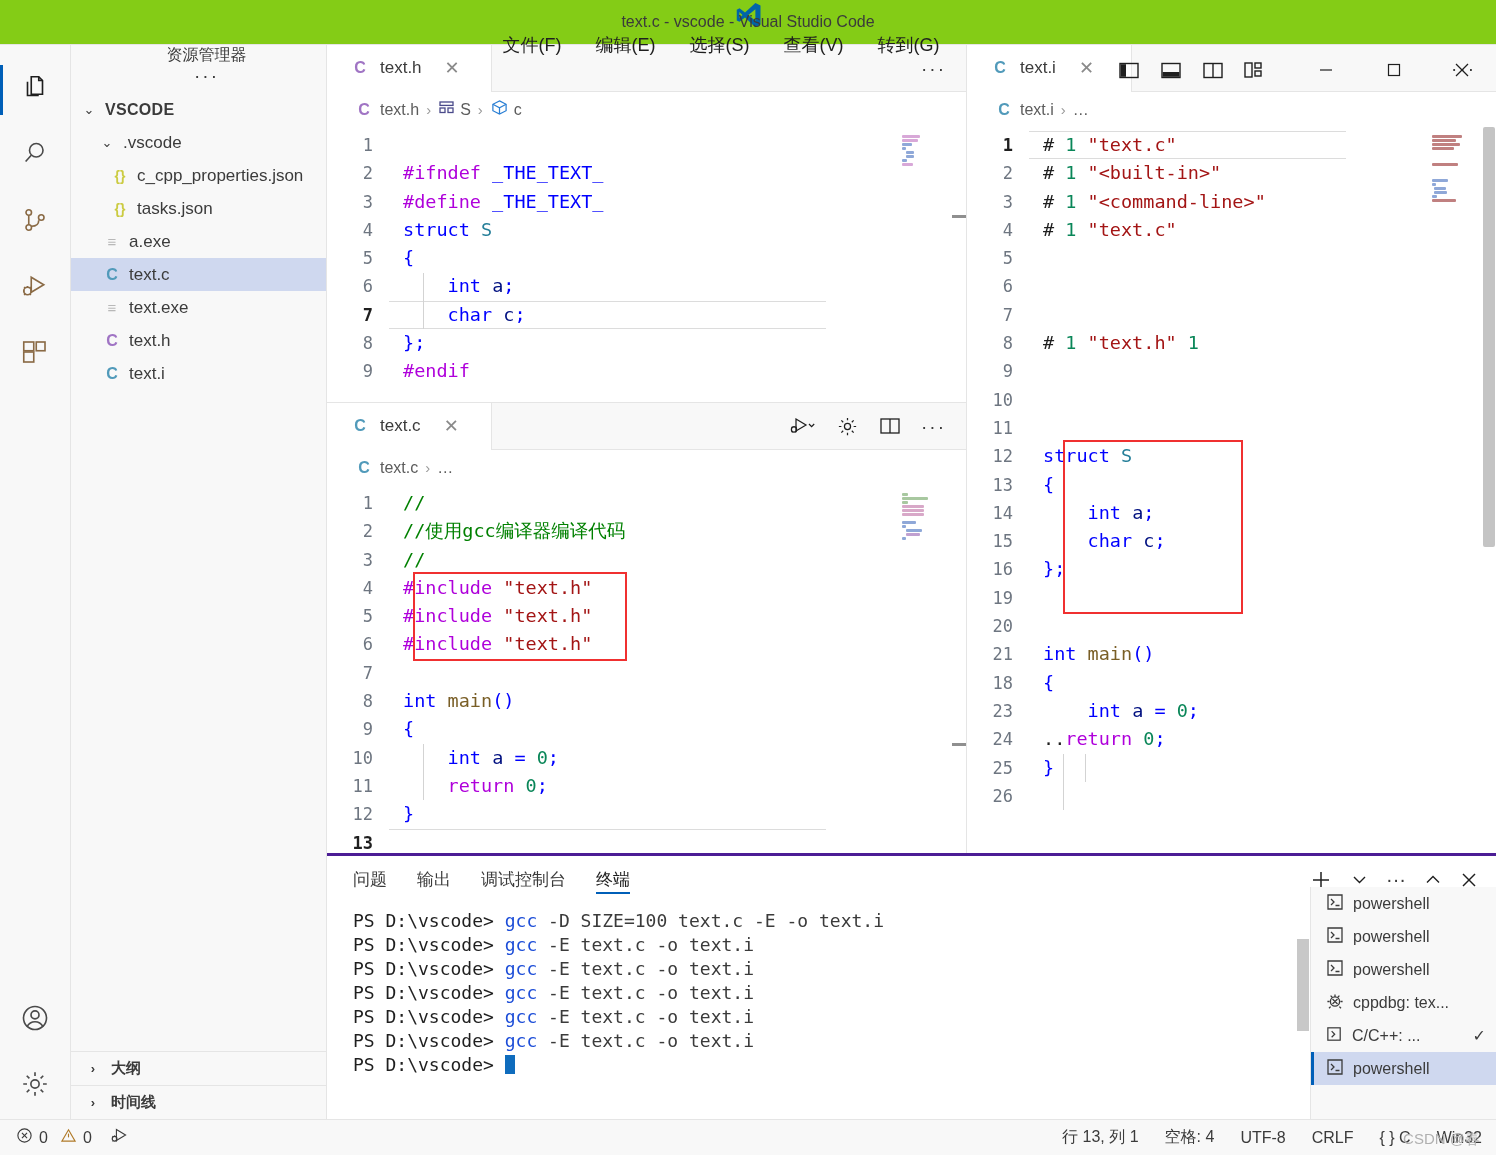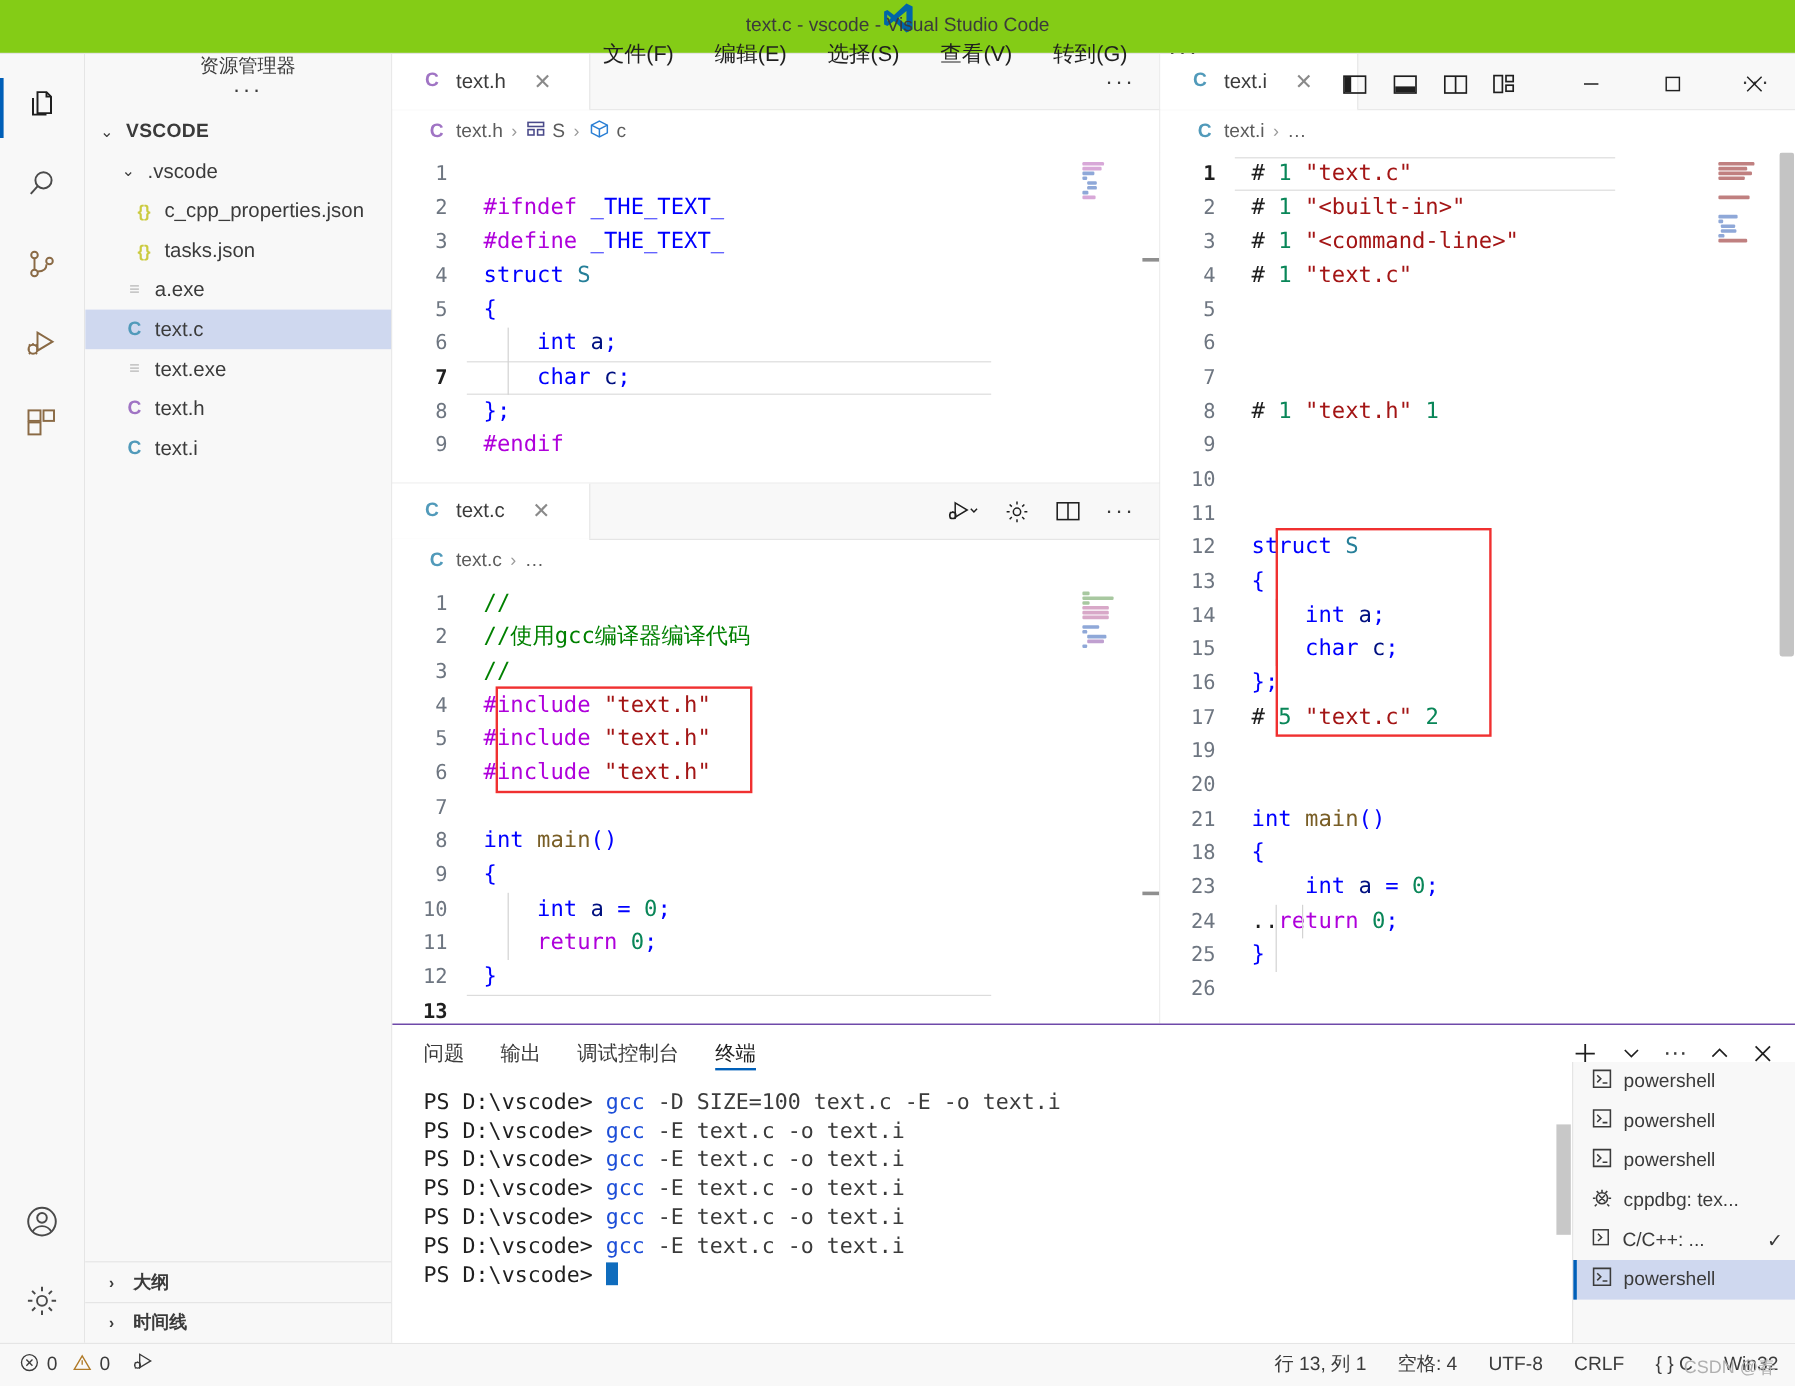--- a/index.html
+++ b/index.html
@@ -175,21 +175,21 @@
   .mm-line { height: 3px; margin: 1px 0 1px 2px; border-radius: 1px; }
   .vscrollbar {
     position: absolute; top: 0; right: 0; width: 14px; height: 100%; background: transparent;
   }
   .vthumb { position: absolute; right: 1px; width: 12px; background: #c4c4c4; border-radius: 2px; }
   .vshadow-line { position: absolute; right: 0; width: 14px; height: 3px; background: #8f8f8f; }
 
   
   .panel {
     height: 266px; min-height: 266px; background: #ffffff;
-    border-top: 1px solid #4c1d95; display: flex; flex-direction: column;
+    border-top: 3px solid #4c1d95; display: flex; flex-direction: column;
     position: relative;
   }
   .panel-head { height: 47px; min-height: 47px; display: flex; align-items: stretch; }
   .panel-tabs { display: flex; align-items: center; gap: 30px; padding-left: 26px; }
   .panel-tab {
     font-size: 17px; color: #3b3b3b; cursor: pointer; height: 100%;
     display: flex; align-items: center; position: relative;
   }
   .panel-tab.active { color: #1f1f1f; }
   .panel-tab.active::after {
@@ -621,21 +621,20 @@
                 <div class="cline"><span class="lnum">7</span><span class="ctext"></span></div>
                 <div class="cline"><span class="lnum">8</span><span class="ctext"><span class="t-plain"># </span><span class="t-num">1</span><span class="t-plain"> </span><span class="t-str">"text.h"</span><span class="t-plain"> </span><span class="t-num">1</span></span></div>
                 <div class="cline"><span class="lnum">9</span><span class="ctext"></span></div>
                 <div class="cline"><span class="lnum">10</span><span class="ctext"></span></div>
                 <div class="cline"><span class="lnum">11</span><span class="ctext"></span></div>
                 <div class="cline"><span class="lnum">12</span><span class="ctext"><span class="t-key">struct </span><span class="t-type">S</span></span></div>
                 <div class="cline"><span class="lnum">13</span><span class="ctext"><span class="t-key">{</span></span></div>
                 <div class="cline"><span class="lnum">14</span><span class="ctext"><span class="t-plain">    </span><span class="t-key">int</span><span class="t-plain"> </span><span class="t-var">a</span><span class="t-key">;</span></span></div>
                 <div class="cline"><span class="lnum">15</span><span class="ctext"><span class="t-plain">    </span><span class="t-key">char</span><span class="t-plain"> </span><span class="t-var">c</span><span class="t-key">;</span></span></div>
                 <div class="cline"><span class="lnum">16</span><span class="ctext"><span class="t-key">};</span></span></div>
-                <div class="cline"><span class="lnum">17</span><span class="ctext"><span class="t-plain"># </span><span class="t-num">5</span><span class="t-plain"> </span><span class="t-str">"text.c"</span><span class="t-plain"> </span><span class="t-num">2</span></span></div>
                 <div class="cline"><span class="lnum">19</span><span class="ctext"></span></div>
                 <div class="cline"><span class="lnum">20</span><span class="ctext"></span></div>
                 <div class="cline"><span class="lnum">21</span><span class="ctext"><span class="t-key">int</span><span class="t-plain"> </span><span class="t-fn">main</span><span class="t-key">()</span></span></div>
                 <div class="cline"><span class="lnum">18</span><span class="ctext"><span class="t-key">{</span></span></div>
                 <div class="cline"><span class="lnum">23</span><span class="ctext"><span class="t-plain">    </span><span class="t-key">int</span><span class="t-plain"> </span><span class="t-var">a</span><span class="t-key"> = </span><span class="t-num">0</span><span class="t-key">;</span></span></div>
                 <div class="cline"><span class="lnum">24</span><span class="ctext"><span class="t-plain">..</span><span class="t-ctl">return</span><span class="t-plain"> </span><span class="t-num">0</span><span class="t-key">;</span></span></div>
                 <div class="cline"><span class="lnum">25</span><span class="ctext"><span class="t-key">}</span></span></div>
                 <div class="cline"><span class="lnum">26</span><span class="ctext"></span></div>
                 <div class="indent-guide" style="left: 96px; top: 371.9px; height: 56.6px;"></div>
                 <div class="indent-guide" style="left: 96px; top: 626.6px; height: 56.6px;"></div>

